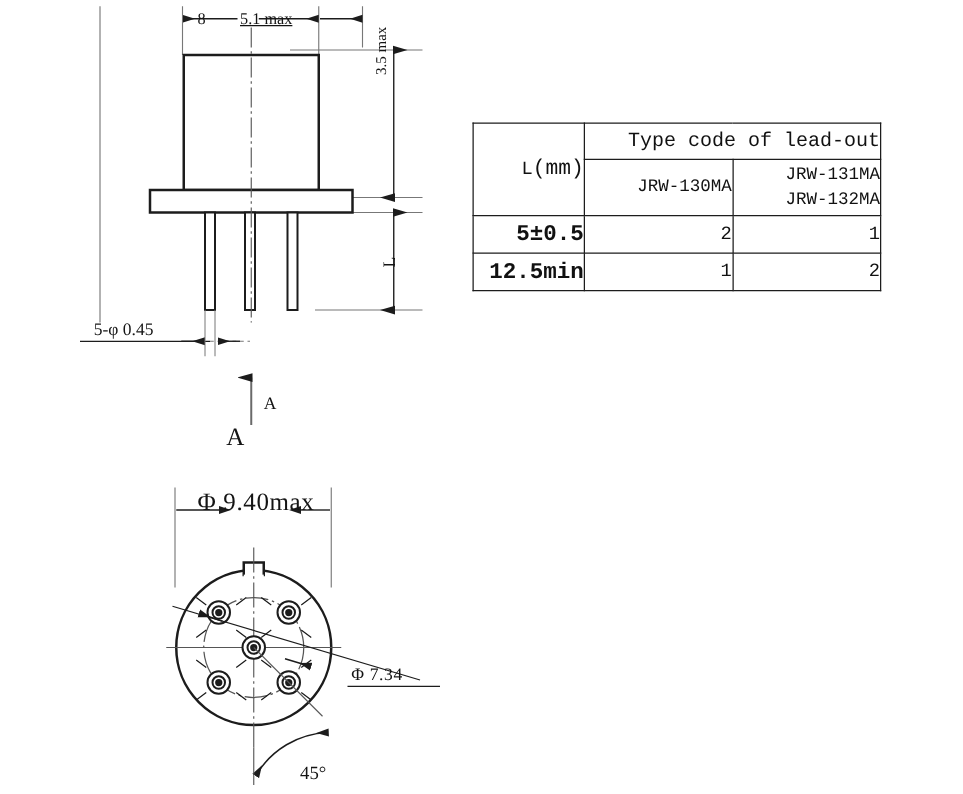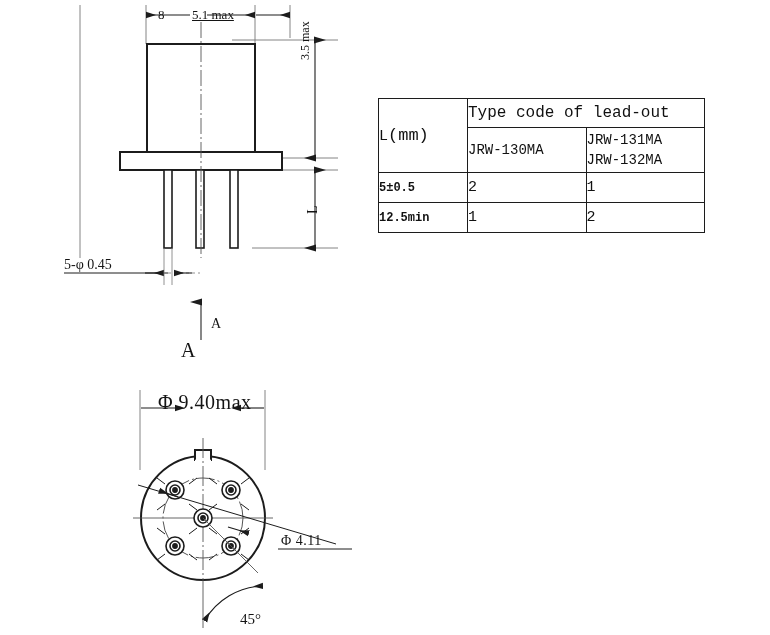--- a/index.html
+++ b/index.html
@@ -29,21 +29,21 @@
     line-height: 1;
   }
 
   
   .dim-8      { left: 158px; top: 8px;  font-size: 13px; }
   .dim-51     { left: 192px; top: 8px;  font-size: 13px; text-decoration: underline; }
   .dim-35     { left: 299px; top: 60px; font-size: 12px;
                 transform: rotate(-90deg); transform-origin: left top; }
   .dim-L      { left: 306px; top: 214px; font-size: 14px;
                 transform: rotate(-90deg); transform-origin: left top; }
-  .dim-phi045 { left: 64px;  top: 258px; font-size: 14px; }
+  .dim-phi045 { left: 75px;  top: 258px; font-size: 14px; }
 
   .mark-a-small { left: 211px; top: 317px; font-size: 14px; }
   .mark-a-big   { left: 181px; top: 340px; font-size: 20px; }
 
   
   .dim-940  { left: 158px; top: 392px; font-size: 20px; letter-spacing: .5px; }
   .dim-508  { left: 281px; top: 534px; font-size: 14px; letter-spacing: .5px; }
   .dim-45   { left: 240px; top: 612px; font-size: 15px; }
 
   
@@ -52,30 +52,30 @@
     left: 378px;
     top: 98px;
     width: 327px;
     height: 130px;
     border-collapse: collapse;
     table-layout: fixed;
     background: #fff;
   }
   #spec-table td {
     border: 1.4px solid #1c1c1c;
-    text-align: left;
+    text-align: right;
     vertical-align: middle;
     font-family: "Liberation Mono", monospace;
     color: #111;
     padding: 0;
   }
   .th-lmm   { width: 88px; font-size: 15px; }
   .th-type  { font-size: 16px; height: 28px; }
   .th-code  { font-size: 14px; height: 44px; }
-  .cell-l   { font-size: 12px; font-weight: bold; height: 29px; margin-left: 18px; }
+  .cell-l   { font-size: 18px; font-weight: bold; height: 29px; margin-left: 18px; }
   .cell-v   { font-size: 15px; }
   .sub-mm   { font-size: 17px; }
   .two-line { line-height: 1.45; margin-left: 20px; }
 </style>
 </head>
 <body>
 
 <svg id="canvas" viewBox="0 0 770 635" xmlns="http://www.w3.org/2000/svg">
 
   <defs>
@@ -214,21 +214,21 @@
 <div class="lbl dim-8">8</div>
 <div class="lbl dim-51">5.1 max</div>
 <div class="lbl dim-35">3.5 max</div>
 <div class="lbl dim-L">L</div>
 <div class="lbl dim-phi045">5-φ 0.45</div>
 
 <div class="lbl mark-a-small">A</div>
 <div class="lbl mark-a-big">A</div>
 
 <div class="lbl dim-940">Φ  9.40max</div>
-<div class="lbl dim-508">Φ  4.11</div>
+<div class="lbl dim-508">Φ  7.34</div>
 <div class="lbl dim-45">45°</div>
 
 <table id="spec-table">
   <tbody>
       <tr>
     <td class="th-lmm" rowspan="2">
       <span>L</span><span class="sub-mm">(mm)</span>
     </td>
     <td class="th-type" colspan="2">Type code of lead-out</td>
   </tr>

